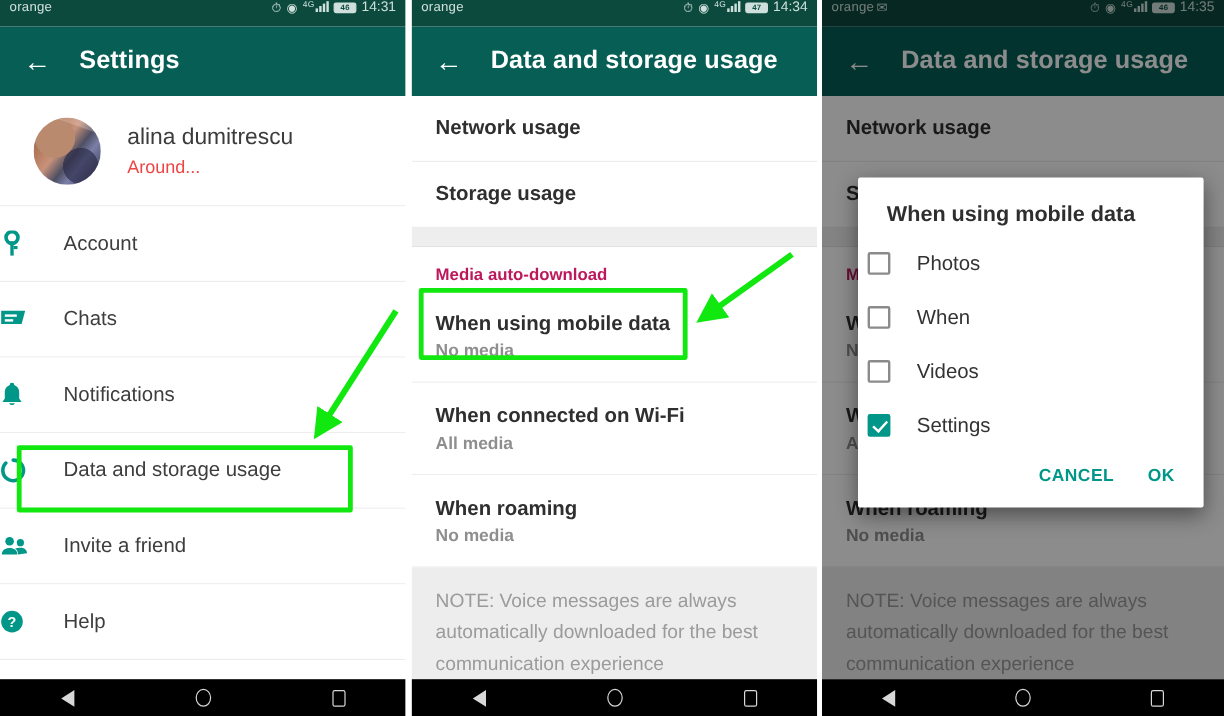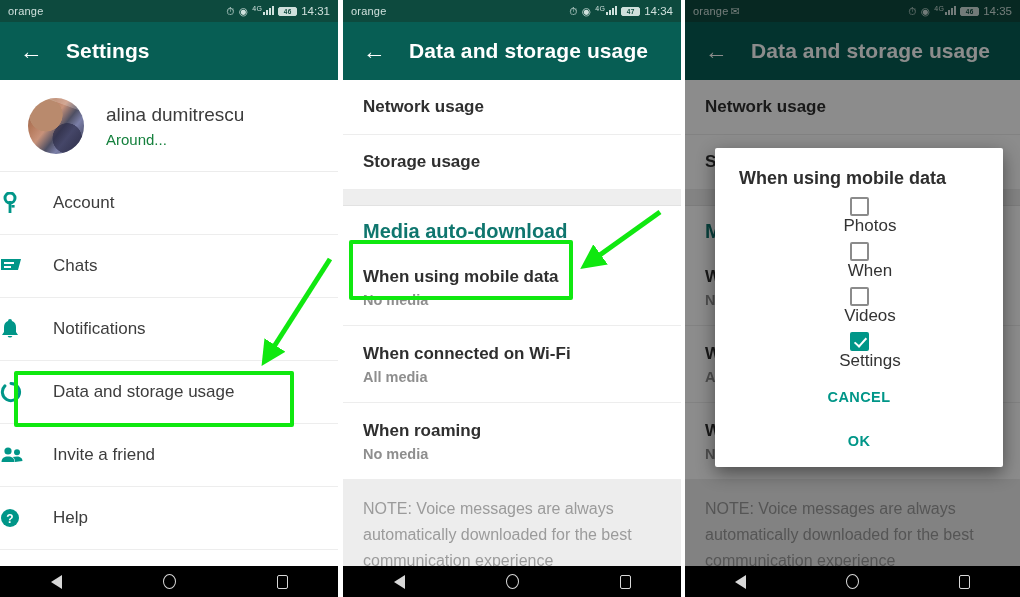--- a/index.html
+++ b/index.html
@@ -28,21 +28,21 @@
   #panel-3 { left: 685px; width: 335px; }
 
   
   .statusbar {
     position: relative;
     height: 22px;
     background: #0d4a3e;
     color: #cfe0dc;
     font-size: 11px;
     display: flex;
-    align-items: center;
+    align-items: flex-start;
     padding: 0 8px;
   }
   .statusbar .carrier { letter-spacing: .2px; }
   .statusbar .mail-glyph { font-size: 11px; margin-left: 2px; }
   .statusbar .spacer { flex: 1 1 auto; }
   .statusbar .sys-icons {
     display: flex; align-items: center; gap: 4px;
     font-size: 10.5px; letter-spacing: .3px;
   }
   .statusbar .clock { font-size: 11.5px; margin-left: 4px; }
@@ -101,21 +101,21 @@
   }
   .avatar::after {
     content: "";
     position: absolute; inset: 0;
     background:
       linear-gradient(200deg, rgba(255,255,255,.20) 0 18%, rgba(0,0,0,0) 19%),
       radial-gradient(ellipse at 70% 72%, rgba(40,40,70,.65) 0 26%, rgba(0,0,0,0) 27%);
   }
   .profile .ptext { margin-left: 22px; }
   .profile .pname { font-size: 19px; color: #3c3c3c; }
-  .profile .pstatus { font-size: 15px; color: #15803d; margin-top: 5px; }
+  .profile .pstatus { font-size: 15px; color: #ef4444; margin-top: 5px; }
 
   .srow {
     display: flex; align-items: center;
     height: 63px;
     background: #ffffff;
     border-bottom: 1px solid #ededed;
   }
   .srow .sicon {
     width: 38px; flex: 0 0 38px;
     display: flex; align-items: center; justify-content: flex-start;
@@ -138,23 +138,23 @@
   .drow.two { height: 77px; }
   .drow .dtitle { font-size: 17px; color: #2f2f2f; }
   .drow .dsub { font-size: 14.5px; color: #8e8e8e; margin-top: 5px; }
   .group-gap {
     height: 16px;
     background: #eeeeee;
     border-bottom: 1px solid #e2e2e2;
   }
   .section-head {
     background: #ffffff;
-    font-size: 20px;
+    font-size: 14px;
     font-weight: bold;
-    color: #0f766e;
+    color: #be185d;
     padding: 14px 20px 6px 20px;
   }
   .note {
     background: #ededed;
     padding: 16px 20px 20px 20px;
     font-size: 16px;
     line-height: 26px;
     color: #9b9b9b;
   }
 
@@ -204,21 +204,20 @@
     padding: 20px 0 8px 0;
   }
   .dialog .dlg-title {
     font-size: 18px; font-weight: bold; color: #2e2e2e;
     padding: 0 24px 8px 24px;
   }
   .cb-row {
     display: flex; align-items: center;
     height: 45px;
     padding: 0 8px;
-    flex-direction: column;
   }
   .cbox {
     width: 19px; height: 19px;
     border: 2px solid #8b8b8b;
     border-radius: 2px;
     flex: 0 0 19px;
     position: relative;
     background: #ffffff;
   }
   .cbox.checked {
@@ -235,21 +234,20 @@
     transform: rotate(42deg);
   }
   .cb-row .cb-label {
     margin-left: 22px;
     font-size: 17px; color: #333333;
   }
   .dlg-actions {
     display: flex; justify-content: flex-end; align-items: center;
     gap: 28px;
     padding: 12px 24px 10px 24px;
-    flex-direction: column;
   }
   .dlg-actions .act {
     font-size: 14.5px; font-weight: bold;
     color: #009688; letter-spacing: .4px;
   }
 
   
   .anno {
     position: absolute;
     left: 0; top: 0;

